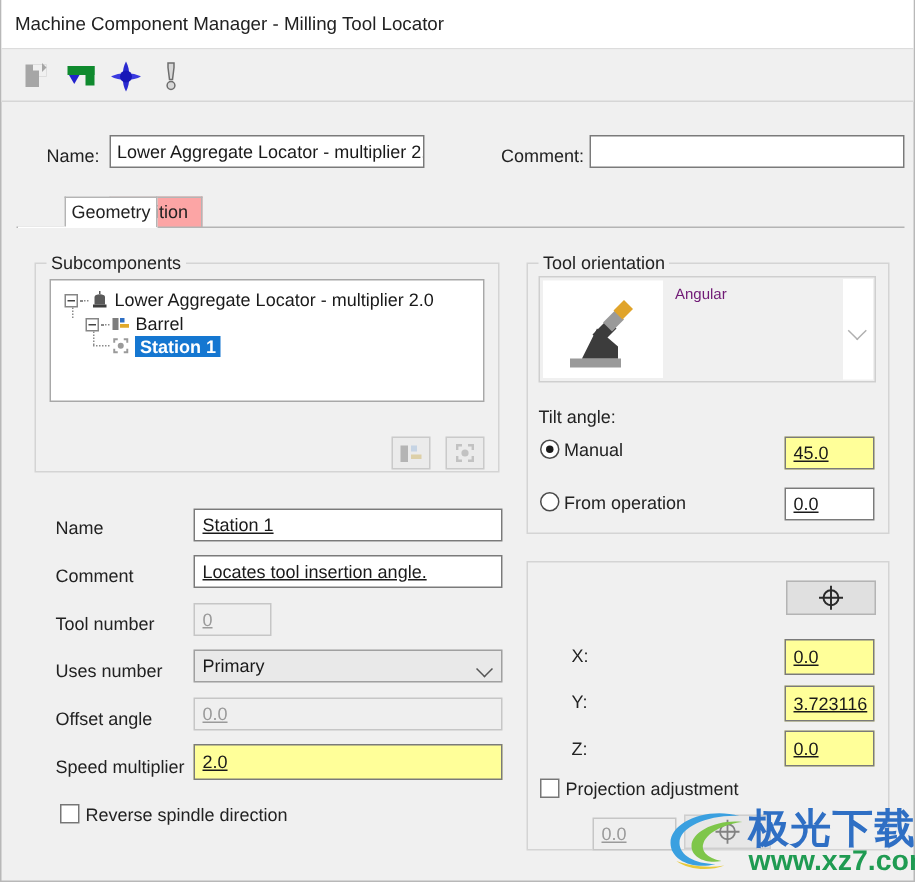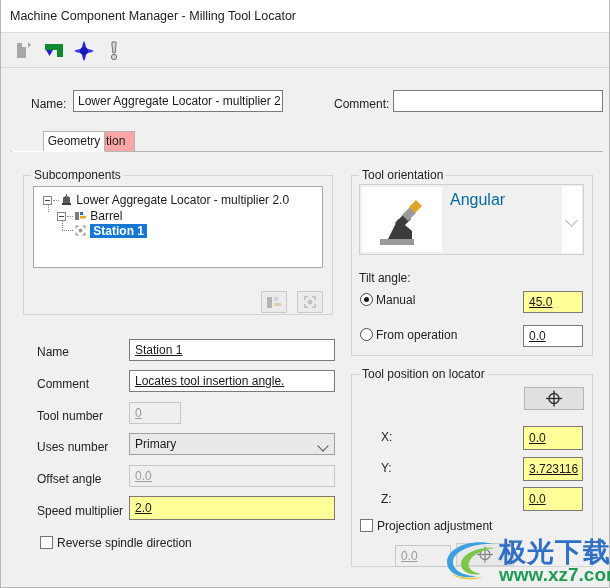--- a/index.html
+++ b/index.html
@@ -172,21 +172,21 @@
   }
   
   .orient-combo{
     position:absolute;left:358px;top:184px;width:225px;height:71px;
     border:1px solid #cfcfcf;background:#f0f0f0;box-sizing:border-box;cursor:pointer;
   }
   .orient-pic{
     position:absolute;left:2px;top:2px;width:80px;height:65px;background:#ffffff;
   }
   .orient-text{
-    position:absolute;left:90px;top:6px;font-size:16px;color:#0369a1;
+    position:absolute;left:90px;top:6px;font-size:10px;color:#701a75;
   }
   .orient-arrowzone{
     position:absolute;right:1px;top:1px;width:20px;height:67px;background:#ffffff;
   }
   .orient-chev{
     position:absolute;right:6px;top:30px;width:8px;height:8px;
     border-right:1.6px solid #b0b0b0;border-bottom:1.6px solid #b0b0b0;
     transform:rotate(45deg);
   }
   .target-btn{
@@ -367,21 +367,20 @@
 
   <div class="radio checked" style="left:359px;top:293px;"></div>
   <div class="flabel" style="left:375px;top:293px;">Manual</div>
   <div class="finput yellow" style="left:522px;top:291px;width:60px;">45.0</div>
 
   <div class="radio" style="left:359px;top:328px;"></div>
   <div class="flabel" style="left:375px;top:328px;">From operation</div>
   <div class="finput" style="left:522px;top:325px;width:60px;">0.0</div>
 
   <div class="groupbox" style="left:350px;top:374px;width:242px;height:193px;"></div>
-  <div class="group-title" style="left:358px;top:367px;">Tool position on locator</div>
 
   <div class="target-btn">
     <svg width="58" height="21" viewBox="0 0 58 21">
       <circle cx="29" cy="10.5" r="5" fill="none" stroke="#2a2a2a" stroke-width="1.3"></circle>
       <line x1="29" y1="2.5" x2="29" y2="18.5" stroke="#2a2a2a" stroke-width="1.3"></line>
       <line x1="21" y1="10.5" x2="37" y2="10.5" stroke="#2a2a2a" stroke-width="1.3"></line>
     </svg>
   </div>
 
   <div class="flabel" style="left:380px;top:430px;">X:</div>

